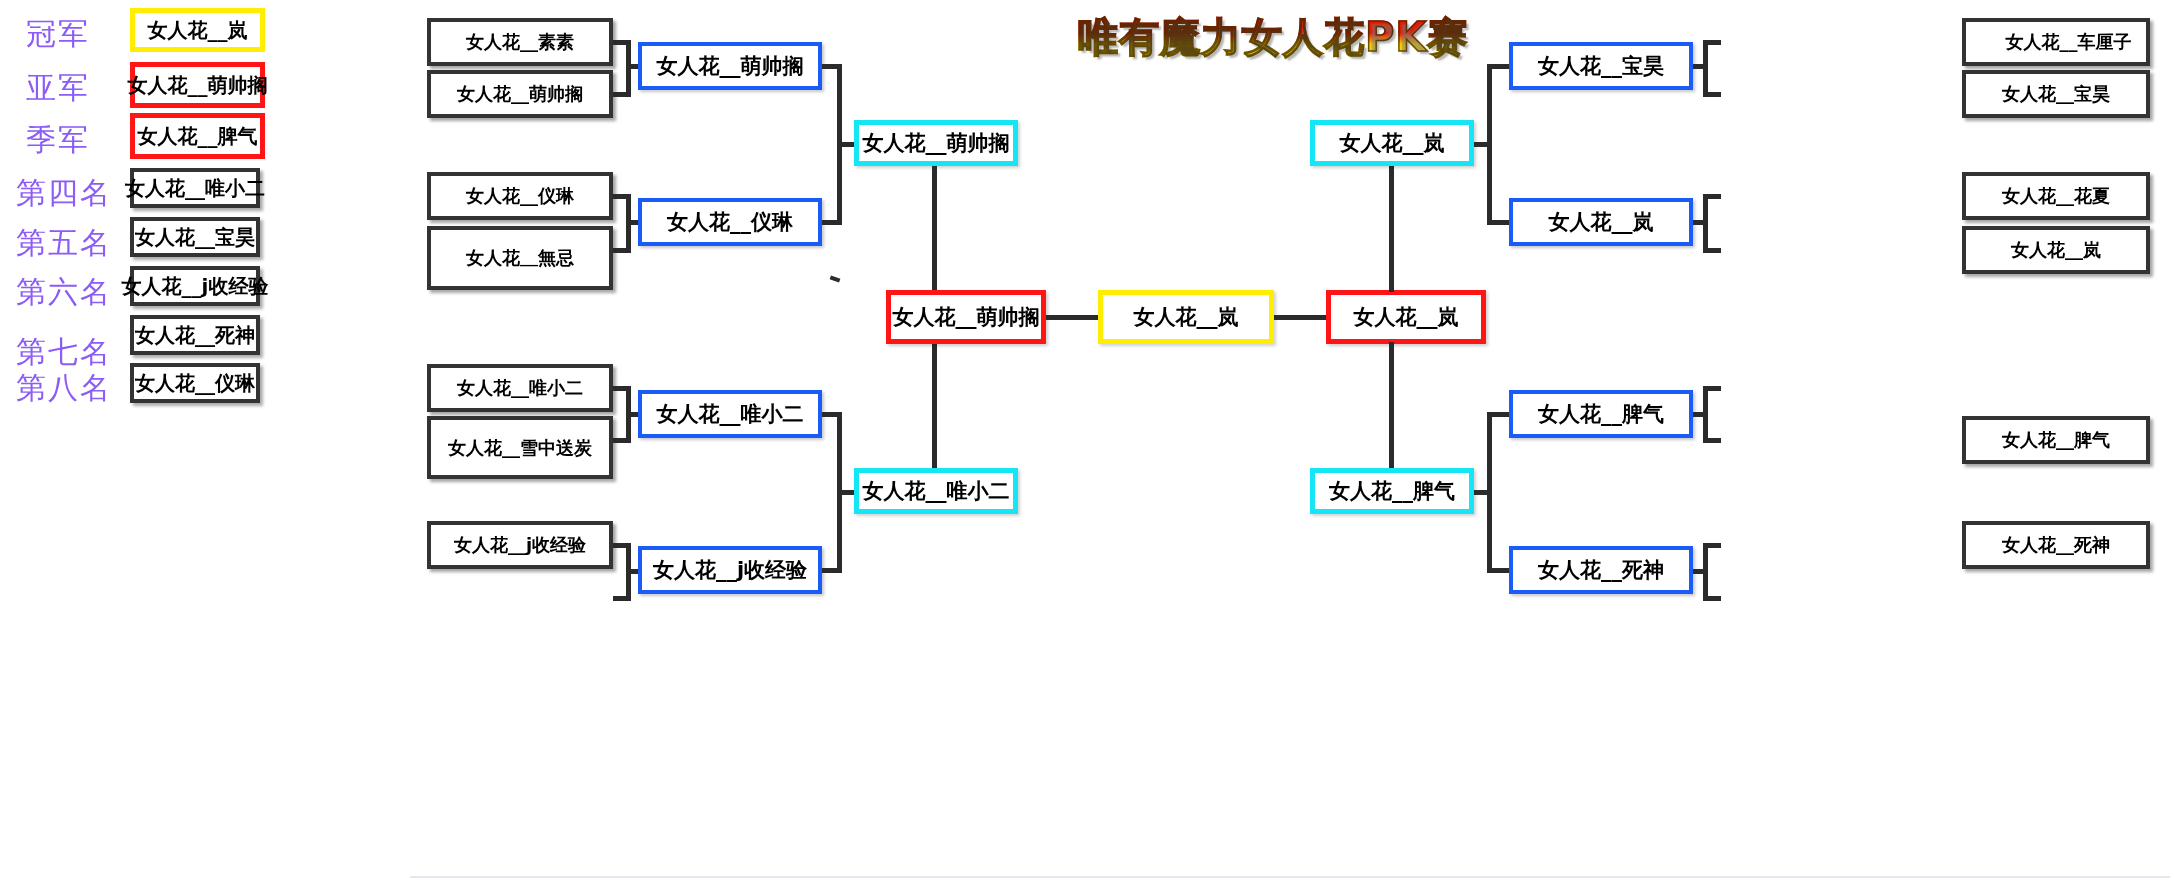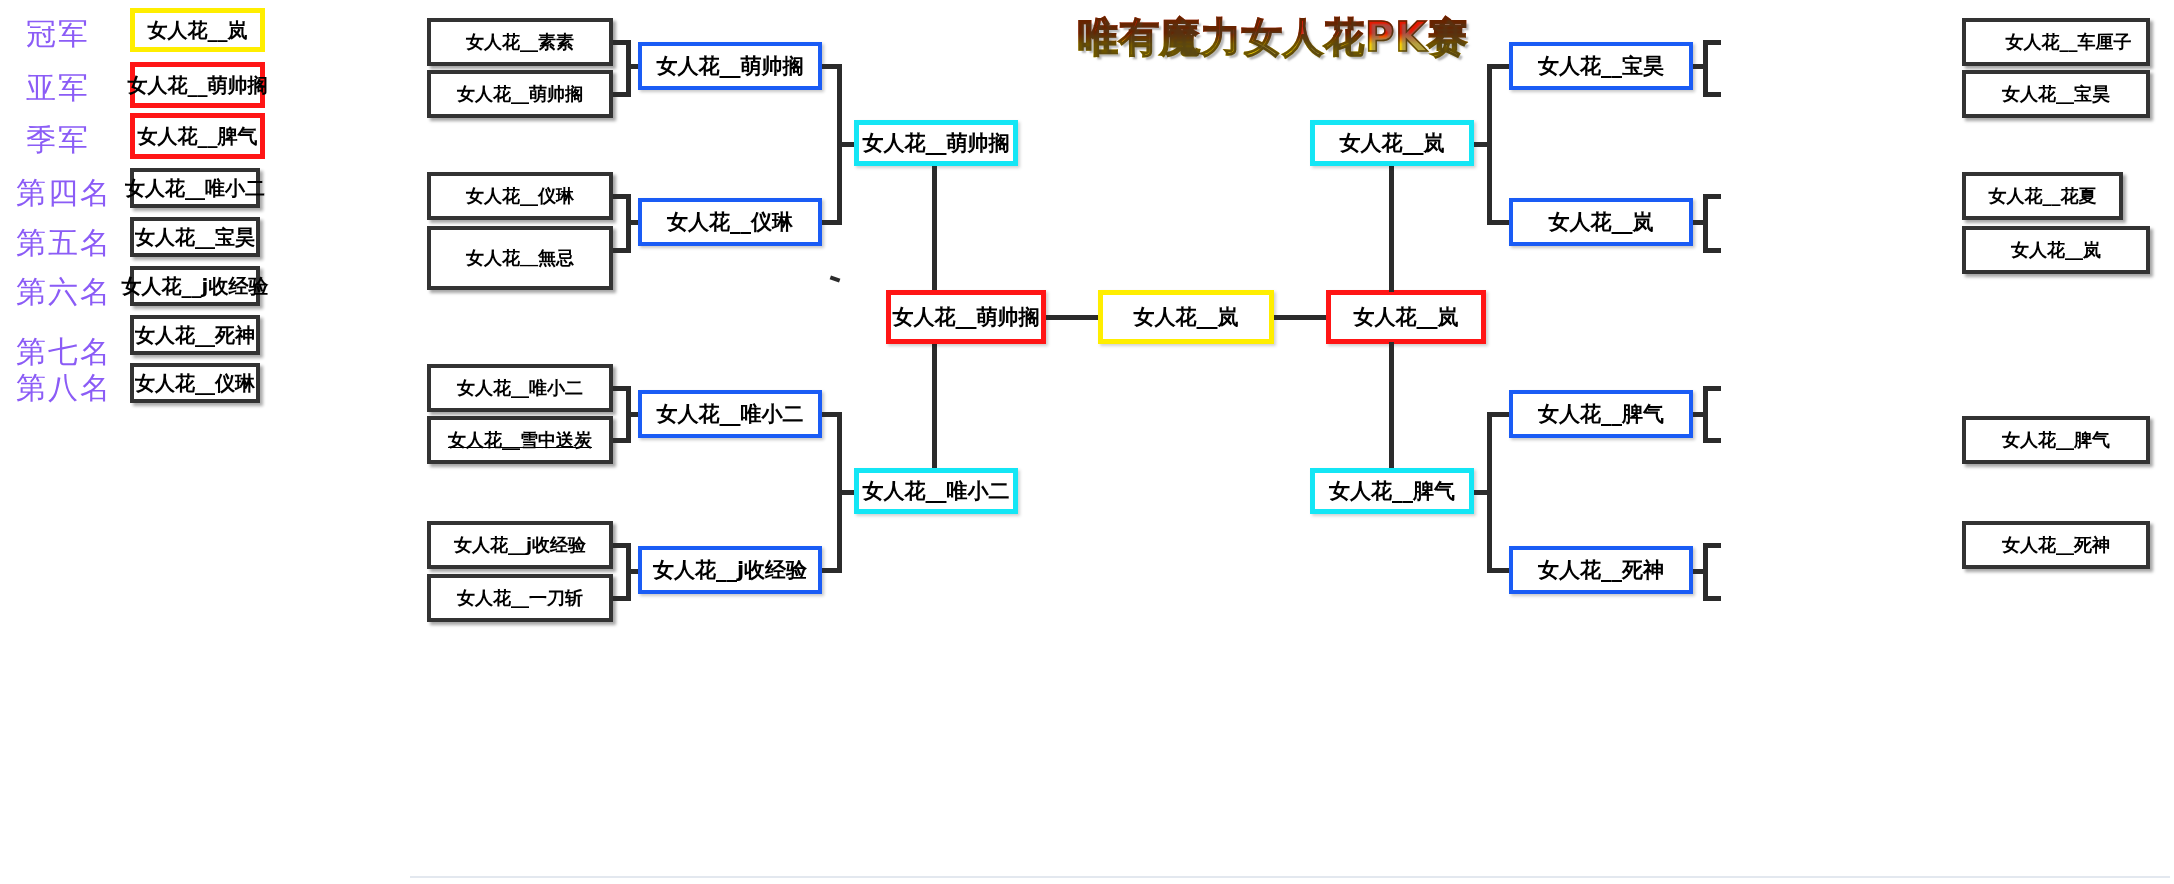--- a/index.html
+++ b/index.html
@@ -144,23 +144,22 @@
   <div class="rank-box plain" style="left:130px; top:217px; width:130px; height:40px;">女人花__宝昊</div>
   <div class="rank-box plain" style="left:130px; top:266px; width:130px; height:40px;">女人花__j收经验</div>
   <div class="rank-box plain" style="left:130px; top:315px; width:130px; height:40px;">女人花__死神</div>
   <div class="rank-box plain" style="left:130px; top:363px; width:130px; height:40px;">女人花__仪琳</div>
 
   <div class="box r1" style="left:427px; top:18px;  width:186px; height:48px;">女人花__素素</div>
   <div class="box r1" style="left:427px; top:70px;  width:186px; height:48px;">女人花__萌帅搁</div>
   <div class="box r1" style="left:427px; top:172px; width:186px; height:48px;">女人花__仪琳</div>
   <div class="box r1" style="left:427px; top:226px; width:186px; height:64px;font-family:Liberation Serif, serif;">女人花__無忌</div>
   <div class="box r1" style="left:427px; top:364px; width:186px; height:48px;">女人花__唯小二</div>
-  <div class="box r1" style="left:427px; top:416px; width:186px; height:48px;text-decoration:underline;">女人花__雪中送炭</div>
+  <div class="box r1" style="left:427px; top:416px; width:186px; height:63px;">女人花__雪中送炭</div>
   <div class="box r1" style="left:427px; top:521px; width:186px; height:48px;">女人花__j收经验</div>
-  <div class="box r1" style="left:427px; top:574px; width:186px; height:48px;">女人花__一刀斩</div>
 
   <div class="ln h" style="left:613px; top:40px;  width:18px;"></div>
   <div class="ln h" style="left:613px; top:92px;  width:18px;"></div>
   <div class="ln v" style="left:626px; top:40px;  height:56px;"></div>
   <div class="ln h" style="left:626px; top:64px;  width:14px;"></div>
 
   <div class="ln h" style="left:613px; top:194px; width:18px;"></div>
   <div class="ln h" style="left:613px; top:248px; width:18px;"></div>
   <div class="ln v" style="left:626px; top:194px; height:58px;"></div>
   <div class="ln h" style="left:626px; top:220px; width:14px;"></div>
@@ -244,20 +243,20 @@
   <div class="ln h" style="left:1703px; top:386px; width:18px;"></div>
   <div class="ln h" style="left:1703px; top:438px; width:18px;"></div>
 
   <div class="ln h" style="left:1693px; top:569px; width:14px;"></div>
   <div class="ln v" style="left:1703px; top:543px; height:57px;"></div>
   <div class="ln h" style="left:1703px; top:543px; width:18px;"></div>
   <div class="ln h" style="left:1703px; top:596px; width:18px;"></div>
 
   <div class="box r1" style="left:1962px; top:18px;  width:188px; height:48px;padding-left:25px;">女人花__车厘子</div>
   <div class="box r1" style="left:1962px; top:70px;  width:188px; height:48px;">女人花__宝昊</div>
-  <div class="box r1" style="left:1962px; top:172px; width:161px; height:48px;">女人花__花夏</div>
+  <div class="box r1" style="left:1962px; top:172px; width:188px; height:48px;">女人花__花夏</div>
   <div class="box r1" style="left:1962px; top:226px; width:188px; height:48px;">女人花__岚</div>
   <div class="box r1" style="left:1962px; top:416px; width:188px; height:48px;">女人花__脾气</div>
   <div class="box r1" style="left:1962px; top:521px; width:188px; height:48px;">女人花__死神</div>
 
   <div class="divider" style="left:410px; top:876px; width:1760px;"></div>
 
 </div>
 
 </body></html>

